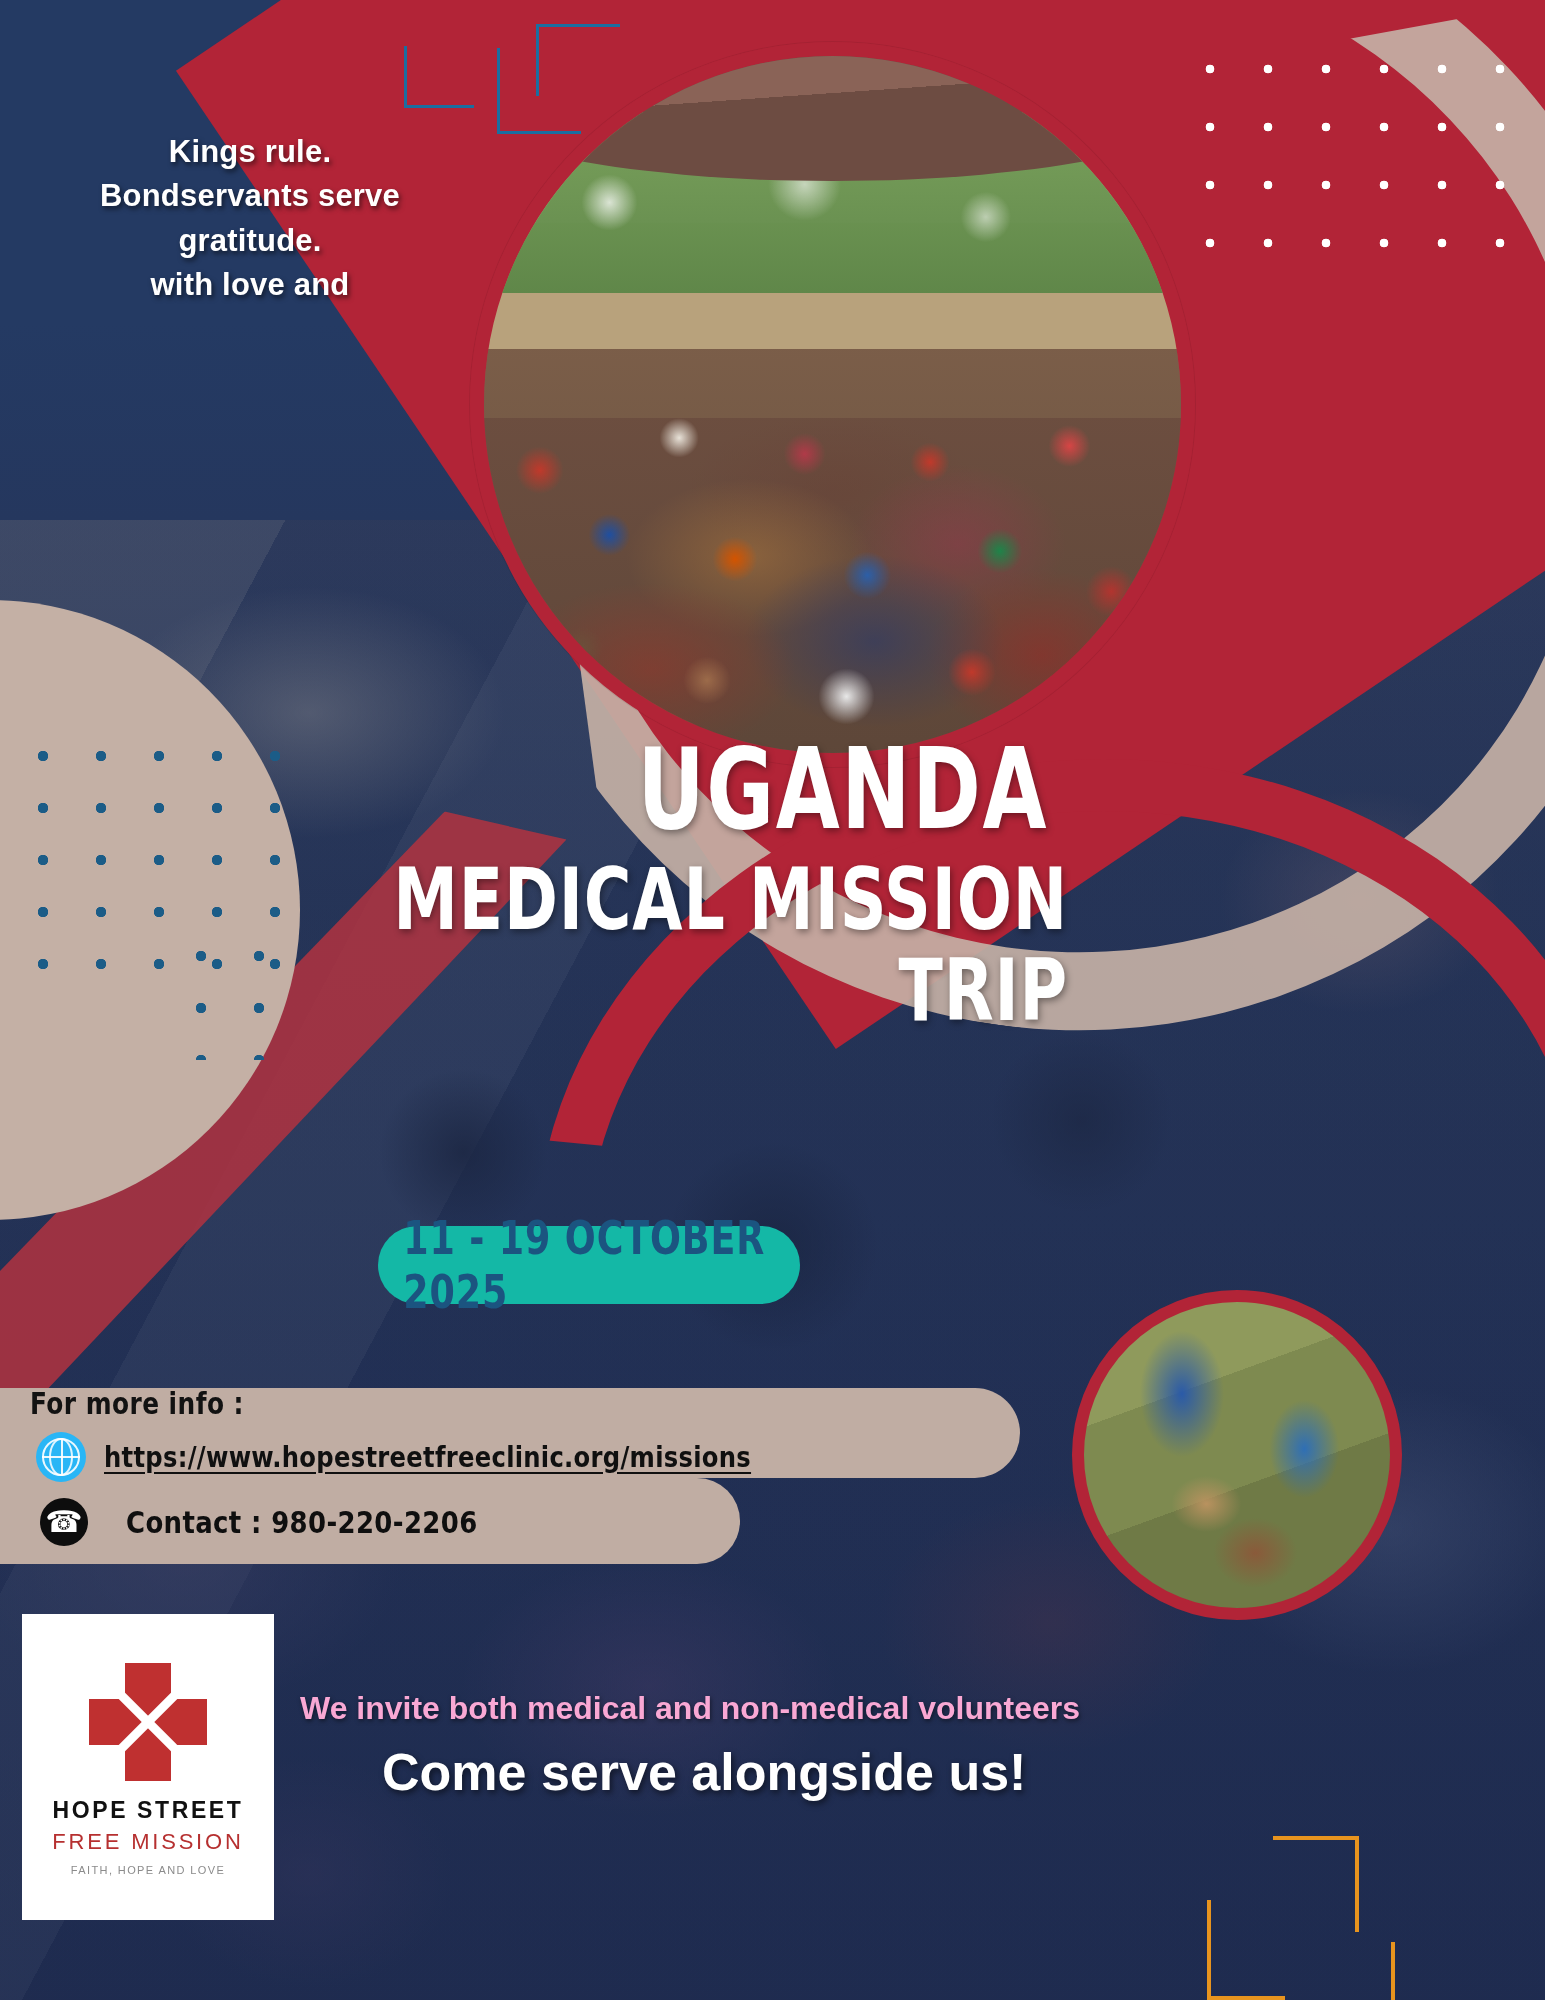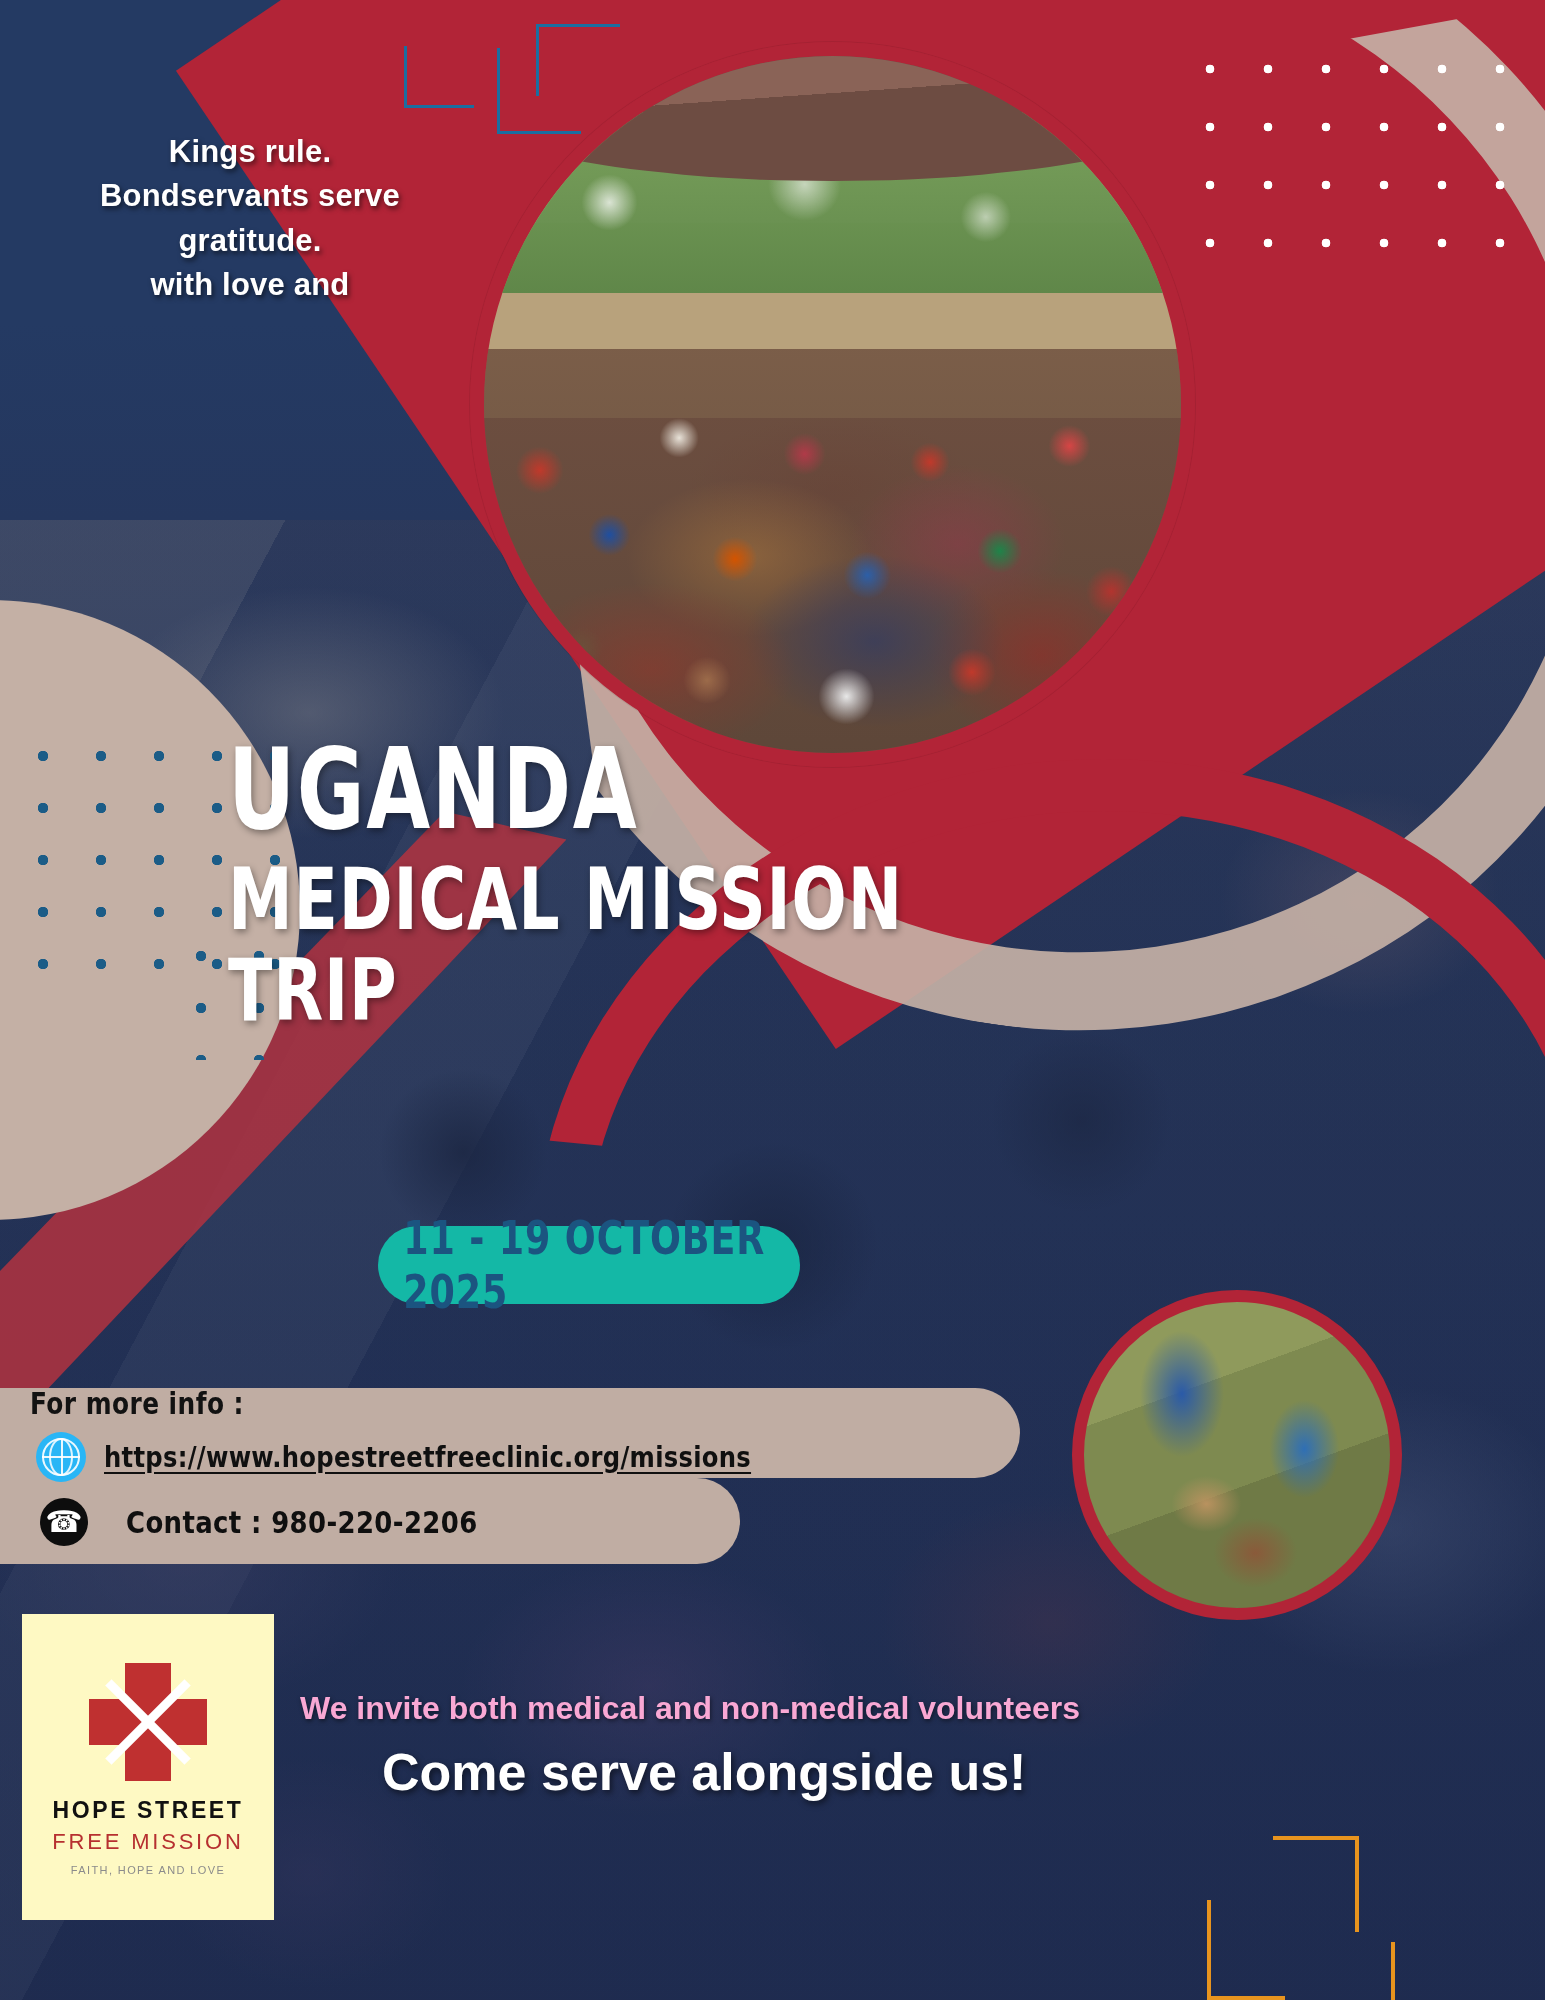--- a/index.html
+++ b/index.html
@@ -173,21 +173,21 @@
 
   
   .verse{
     position:absolute; left:40px; top:130px; width:420px;
     text-align:center; color:#ffffff;
     font-size:31px; font-weight:bold; line-height:1.43;
     text-shadow:2px 3px 5px rgba(0,0,0,.55);
     letter-spacing:.2px;
   }
 
-  .title-block{ position:absolute; left:228px; top:736px; width:1000px; }
+  .title-block{ position:absolute; left:228px; top:736px; width:1000px;text-align:right; }
   .title-main{
     color:#ffffff; font-family:"DejaVu Sans Condensed","Liberation Sans Narrow","Liberation Sans",sans-serif;
     font-size:112px; font-weight:bold; letter-spacing:2px;
     line-height:.96; transform:scaleX(.82); transform-origin:left center;
     text-shadow:2px 3px 8px rgba(0,0,0,.4);
   }
   .title-sub{
     color:#ffffff; font-family:"DejaVu Sans Condensed","Liberation Sans Narrow","Liberation Sans",sans-serif;
     font-size:86px; font-weight:bold; letter-spacing:1px;
     line-height:1.06; margin-top:10px;
@@ -257,21 +257,21 @@
     color:#fff; font-size:30px; line-height:1;
   }
   .phone-text{
     color:#0f0f0f; font-size:31px; letter-spacing:.4px;
     transform:scaleX(.93); transform-origin:left center; white-space:nowrap;
   }
 
   
   .logo-card{
     position:absolute; left:22px; top:1614px; width:252px; height:306px;
-    background:#fef9c3; display:flex; flex-direction:column;
+    background:#ffffff; display:flex; flex-direction:column;
     align-items:center; justify-content:center; padding:14px 8px 10px;
   }
   .cross-wrap{ position:relative; width:118px; height:118px; margin-bottom:16px; }
   .cross-v, .cross-h{ position:absolute; background:#bf3030; }
   .cross-v{ left:36px; top:0; width:46px; height:118px; }
   .cross-h{ left:0; top:36px; width:118px; height:46px; }
   .cross-x1, .cross-x2{
     position:absolute; left:50%; top:50%; width:112px; height:9px;
     background:#ffffff; transform-origin:center;
   }

